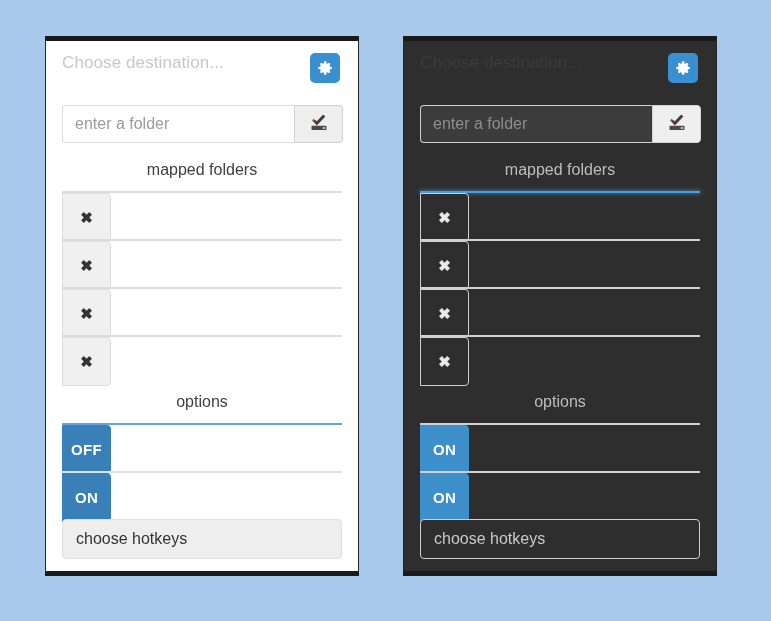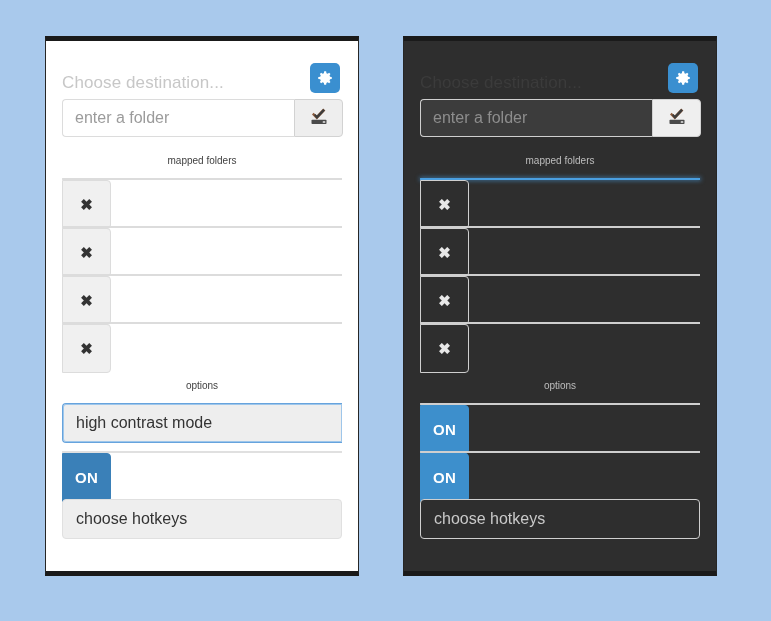--- a/index.html
+++ b/index.html
@@ -42,21 +42,21 @@
     width: 314px;
     height: 540px;
     background: #2e2e2e;
   }
 
   
   .header-row {
     position: relative;
     height: 40px;
     display: flex;
-    align-items: flex-end;
+    align-items: flex-start;
     justify-content: space-between;
   }
   .destination-title {
     font-size: 17px;
     letter-spacing: .1px;
   }
   .panel-light .destination-title { color: #c7c7c7; }
   .panel-dark  .destination-title { color: #3b3b3b; }
 
   .gear-btn {
@@ -69,21 +69,21 @@
     justify-content: center;
     cursor: pointer;
     flex: 0 0 auto;
     margin-right: 2px;
   }
   .gear-btn svg { display: block; }
 
   
   .input-group {
     display: flex;
-    margin-top: 6px;
+    margin-top: 12px;
     height: 38px;
   }
   .folder-input {
     flex: 1 1 auto;
     box-sizing: border-box;
     height: 38px;
     font-size: 16px;
     font-family: "Liberation Sans", sans-serif;
     padding: 0 12px;
     border-radius: 4px 0 0 4px;
@@ -118,21 +118,21 @@
     flex: 0 0 auto;
   }
   .panel-dark .submit-btn {
     background: #efefef;
     border: 1px solid #d2d2d2;
   }
 
   
   .section-label {
     text-align: center;
-    font-size: 10px;
+    font-size: 16px;
     margin: 18px 0 12px 0;
   }
   .panel-light .section-label { color: #3f3f3f; }
   .panel-dark  .section-label { color: #bdbdbd; }
 
   
   .row {
     display: flex;
     height: 40px;
     margin-bottom: 8px;
@@ -292,20 +292,21 @@
           <span>✖</span>
         </div>
       </div>
     </div>
 
     <div class="section-label">options</div>
 
     <div>
       <div class="row opt focused">
         <div class="row-main">high contrast mode</div>
+        <div class="row-side toggle">OFF</div>
       </div>
       <div class="row opt">
         <div class="row-main">create new folders</div>
         <div class="row-side toggle">ON</div>
       </div>
       <div class="row opt full">
         <div class="row-main">choose hotkeys</div>
       </div>
     </div>
   </div>

